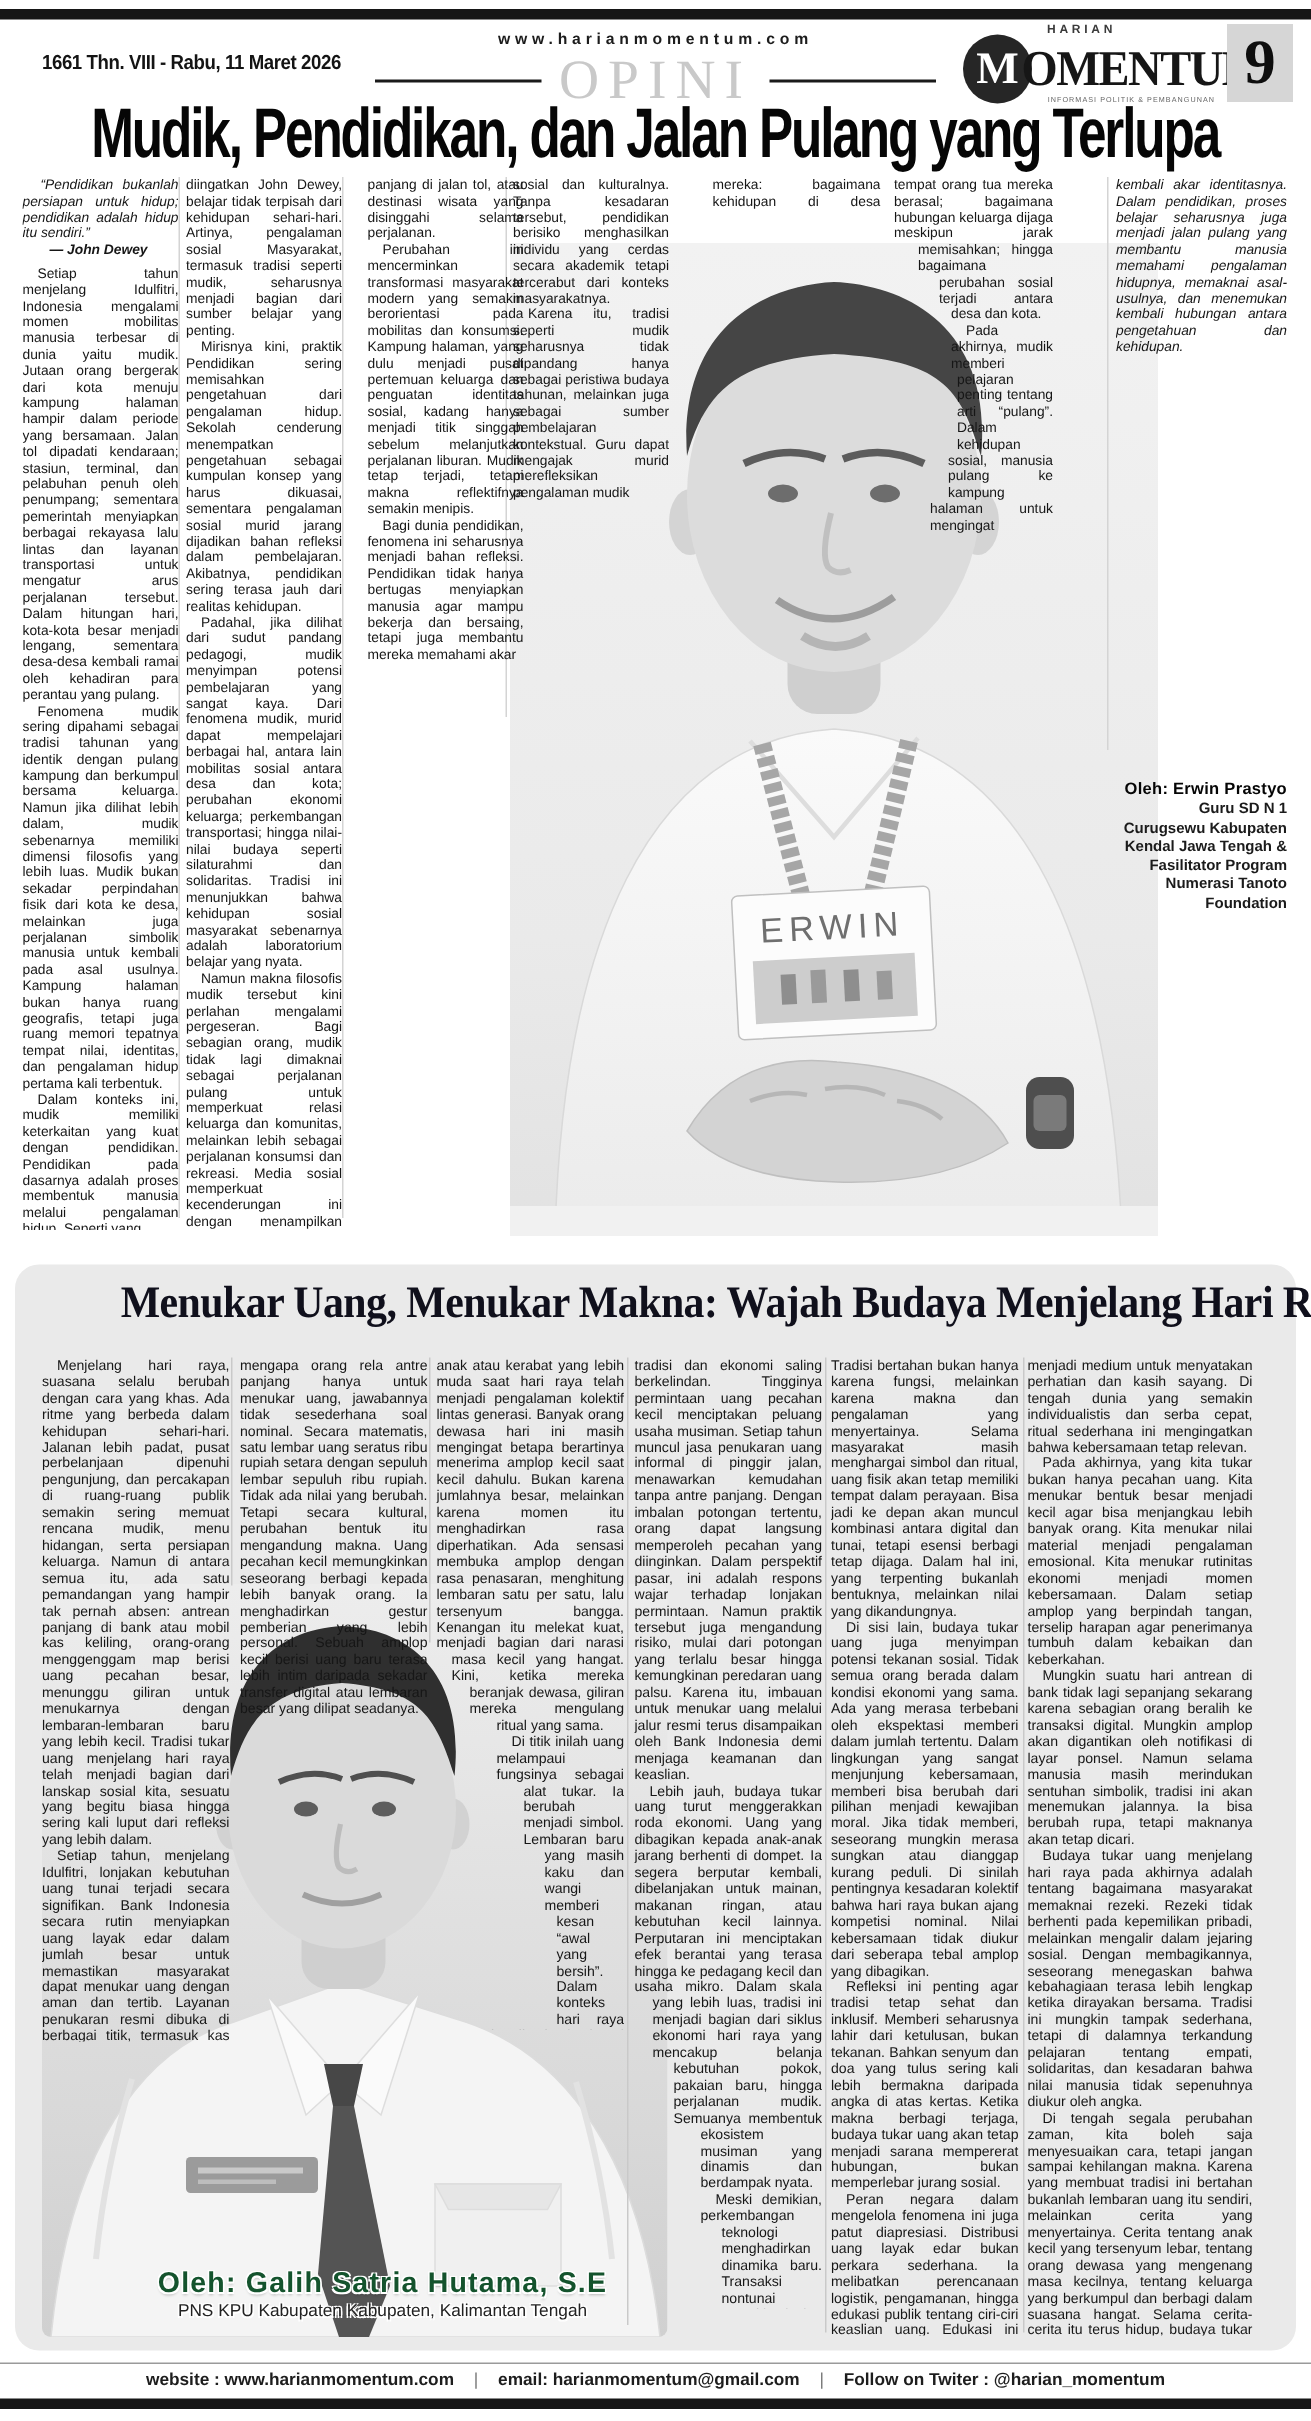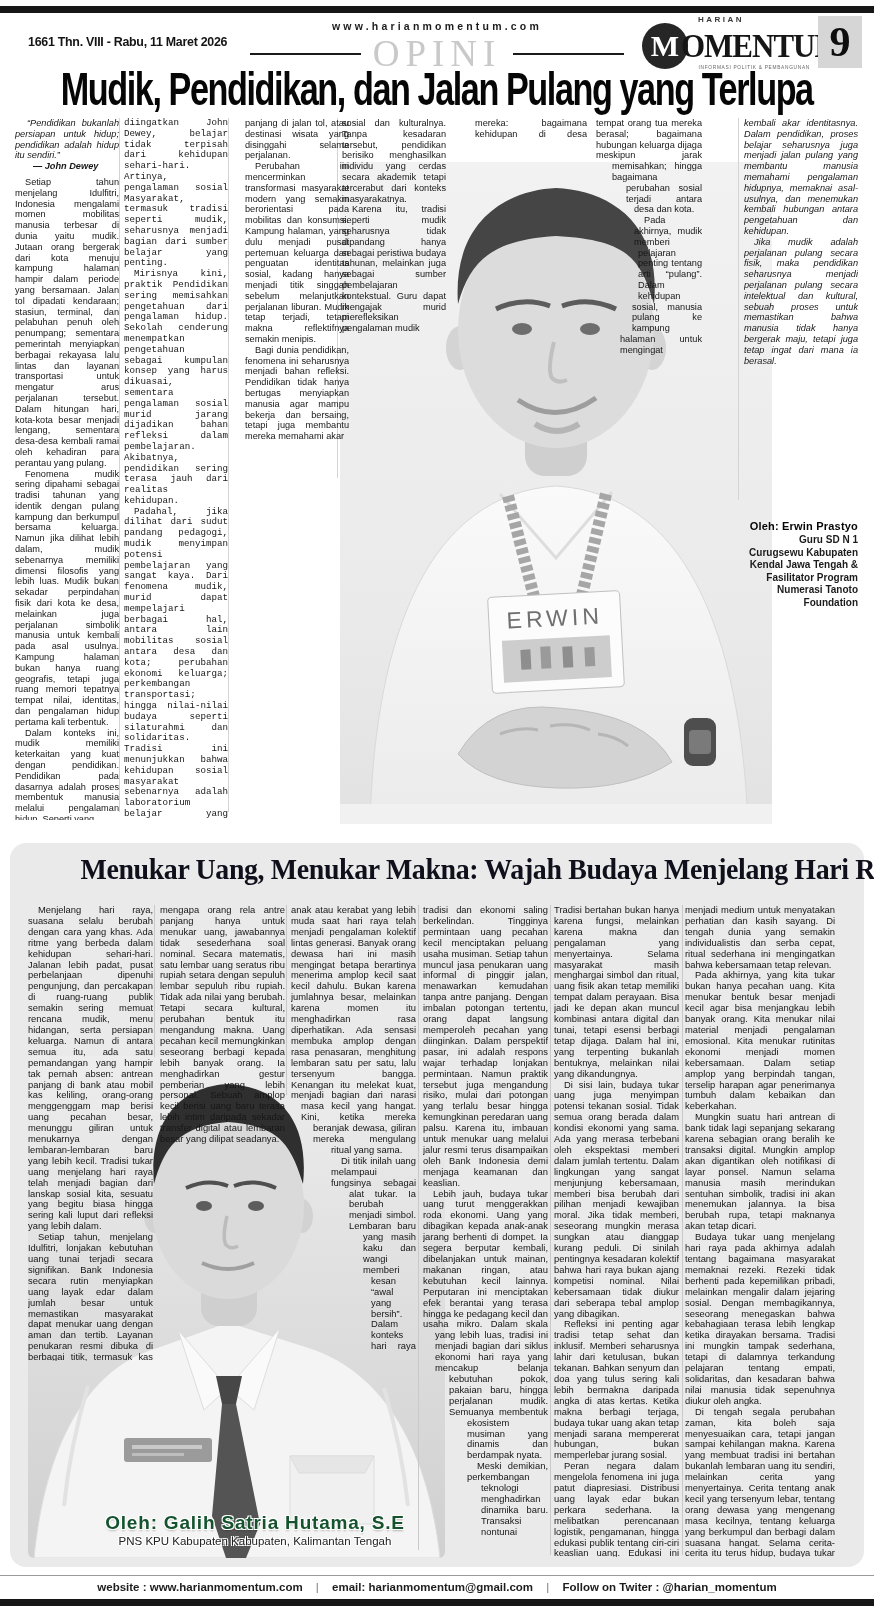--- a/index.html
+++ b/index.html
@@ -160,21 +160,21 @@
   <div class="col a1col" style="left:15px; height:702px;">
     <p class="q">“Pendidikan bukanlah persiapan untuk hidup; pendidikan adalah hidup itu sendiri.”</p>
     <p class="qa">— John Dewey</p>
     <div data-paras="article1.columns.0">
         <p>Setiap tahun menjelang Idulfitri, Indonesia mengalami momen mobilitas manusia terbesar di dunia yaitu mudik. Jutaan orang bergerak dari kota menuju kampung halaman hampir dalam periode yang bersamaan. Jalan tol dipadati kendaraan; stasiun, terminal, dan pelabuhan penuh oleh penumpang; sementara pemerintah menyiapkan berbagai rekayasa lalu lintas dan layanan transportasi untuk mengatur arus perjalanan tersebut. Dalam hitungan hari, kota-kota besar menjadi lengang, sementara desa-desa kembali ramai oleh kehadiran para perantau yang pulang.</p>
         <p>Fenomena mudik sering dipahami sebagai tradisi tahunan yang identik dengan pulang kampung dan berkumpul bersama keluarga. Namun jika dilihat lebih dalam, mudik sebenarnya memiliki dimensi filosofis yang lebih luas. Mudik bukan sekadar perpindahan fisik dari kota ke desa, melainkan juga perjalanan simbolik manusia untuk kembali pada asal usulnya. Kampung halaman bukan hanya ruang geografis, tetapi juga ruang memori tepatnya tempat nilai, identitas, dan pengalaman hidup pertama kali terbentuk.</p>
         <p>Dalam konteks ini, mudik memiliki keterkaitan yang kuat dengan pendidikan. Pendidikan pada dasarnya adalah proses membentuk manusia melalui pengalaman hidup. Seperti yang</p>
       </div>
   </div>
 
-  <div class="col a1col cont" style="left:124px; height:702px;font-family:Liberation Mono, monospace;">
+  <div class="col a1col cont" style="left:124px; height:702px;">
     <div data-paras="article1.columns.1">
         <p>diingatkan John Dewey, belajar tidak terpisah dari kehidupan sehari-hari. Artinya, pengalaman sosial Masyarakat, termasuk tradisi seperti mudik, seharusnya menjadi bagian dari sumber belajar yang penting.</p>
         <p>Mirisnya kini, praktik Pendidikan sering memisahkan pengetahuan dari pengalaman hidup. Sekolah cenderung menempatkan pengetahuan sebagai kumpulan konsep yang harus dikuasai, sementara pengalaman sosial murid jarang dijadikan bahan refleksi dalam pembelajaran. Akibatnya, pendidikan sering terasa jauh dari realitas kehidupan.</p>
         <p>Padahal, jika dilihat dari sudut pandang pedagogi, mudik menyimpan potensi pembelajaran yang sangat kaya. Dari fenomena mudik, murid dapat mempelajari berbagai hal, antara lain mobilitas sosial antara desa dan kota; perubahan ekonomi keluarga; perkembangan transportasi; hingga nilai-nilai budaya seperti silaturahmi dan solidaritas. Tradisi ini menunjukkan bahwa kehidupan sosial masyarakat sebenarnya adalah laboratorium belajar yang nyata.</p>
         <p>Namun makna filosofis mudik tersebut kini perlahan mengalami pergeseran. Bagi sebagian orang, mudik tidak lagi dimaknai sebagai perjalanan pulang untuk memperkuat relasi keluarga dan komunitas, melainkan lebih sebagai perjalanan konsumsi dan rekreasi. Media sosial memperkuat kecenderungan ini dengan menampilkan mudik sebagai pengalaman visual yang tergambar lewat kendaraan baru, perjalanan</p>
       </div>
   </div>
 
   <div class="col a1col cont" style="left:245px; height:522px;">
     <i class="str" style="height:396px;width:0"></i>
@@ -215,21 +215,20 @@
       <i class="st" style="height:22px;width:10px"></i>
     <div data-paras="article1.columns.5">
         <p>tempat orang tua mereka berasal; bagaimana hubungan keluarga dijaga meskipun jarak memisahkan; hingga bagaimana perubahan sosial terjadi antara desa dan kota.</p>
         <p>Pada akhirnya, mudik memberi pelajaran penting tentang arti “pulang”. Dalam kehidupan sosial, manusia pulang ke kampung halaman untuk mengingat</p>
       </div>
   </div>
 
   <div class="col a1col cont" style="left:744px; width:114px; height:310px;font-style:italic;">
     <div data-paras="article1.columns.6">
         <p>kembali akar identitasnya. Dalam pendidikan, proses belajar seharusnya juga menjadi jalan pulang yang membantu manusia memahami pengalaman hidupnya, memaknai asal-usulnya, dan menemukan kembali hubungan antara pengetahuan dan kehidupan.</p>
-        <p>Jika mudik adalah perjalanan pulang secara fisik, maka pendidikan seharusnya menjadi perjalanan pulang secara intelektual dan kultural, sebuah proses untuk memastikan bahwa manusia tidak hanya bergerak maju, tetapi juga tetap ingat dari mana ia berasal.</p>
       </div>
   </div>
 
   <div class="byline1">
     <div class="bl">Oleh: Erwin Prastyo</div>
     <div class="bd">Guru SD N 1 Curugsewu Kabupaten Kendal Jawa Tengah &amp; Fasilitator Program Numerasi Tanoto Foundation</div>
   </div>
 
   <div class="panel2"></div>
 

